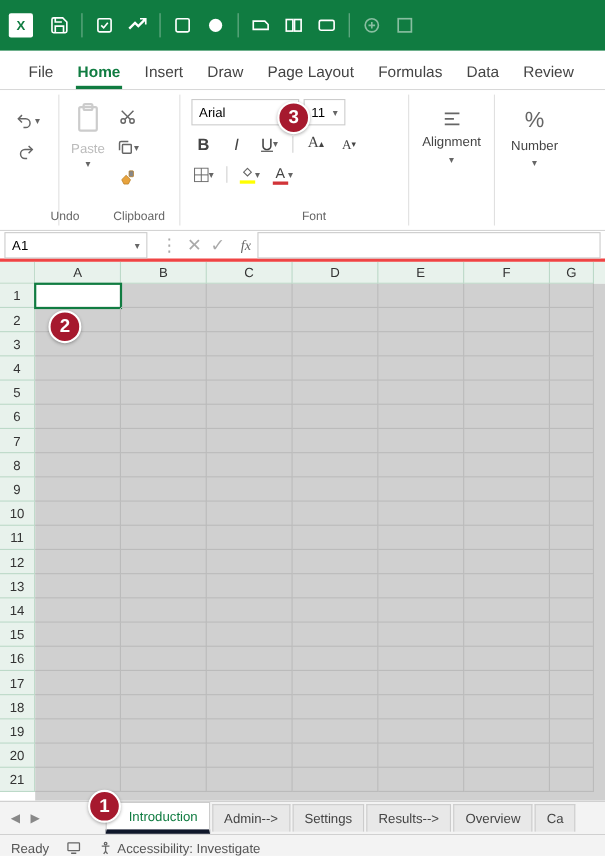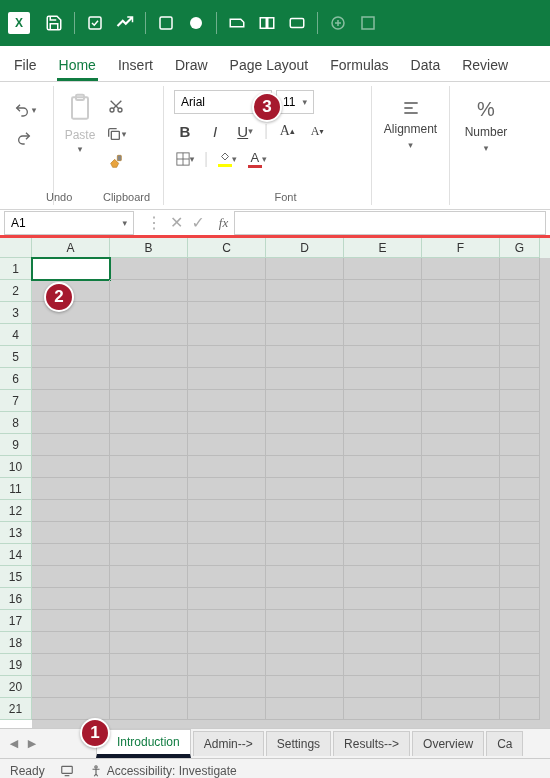--- a/index.html
+++ b/index.html
@@ -7,23 +7,23 @@
   
   .titlebar { height: 46px; background: #107c41; display: flex; align-items: center; padding: 0 8px; gap: 8px; }
   .xl-icon { width: 22px; height: 22px; background: #fff; color: #107c41; font-weight: bold; font-size: 12px; display: flex; align-items: center; justify-content: center; border-radius: 2px; }
   .autosave { color: #fff; font-size: 14px; display: flex; align-items: center; gap: 6px; }
   .toggle { width: 40px; height: 18px; border: 1.5px solid #fff; border-radius: 9px; display: flex; align-items: center; justify-content: flex-end; padding: 0 2px; font-size: 9px; color: #fff; position: relative; }
   .toggle::before { content: ""; width: 12px; height: 12px; background: #fff; border-radius: 50%; position: absolute; left: 2px; }
   .qat { display: flex; gap: 10px; align-items: center; margin-left: 6px; }
   .qat-icon { width: 20px; height: 20px; display: flex; align-items: center; justify-content: center; color: #fff; }
   .qat-sep { width: 1px; height: 22px; background: rgba(255,255,255,0.4); }
   
-  .tabs { height: 36px; display: flex; align-items: flex-end; padding: 0 12px; gap: 18px; border-bottom: 1px solid #d4d4d4; }
+  .tabs { height: 36px; display: flex; align-items: flex-end; padding: 0 24px; gap: 18px; border-bottom: 1px solid #d4d4d4; }
   .tab { font-size: 14px; color: #444; padding: 8px 2px; cursor: pointer; }
-  .tab.active { color: #107c41; border-bottom: 3px solid #107c41; font-weight: 400; padding-bottom: 5px; }
+  .tab.active { color: #107c41; border-bottom: 3px solid #107c41; font-weight: 700; padding-bottom: 5px; }
   
   .ribbon { height: 128px; background: #fff; display: flex; border-bottom: 1px solid #d4d4d4; padding: 4px 0; position: relative; }
   .group { border-right: 1px solid #e0e0e0; padding: 4px 10px 2px; display: flex; flex-direction: column; justify-content: space-between; }
   .group-label { text-align: center; font-size: 11px; color: #666; margin-top: 2px; margin-left: 36px; }
   .group-body { flex: 1; display: flex; align-items: flex-start; gap: 6px; }
   
   .undo-col { display: flex; flex-direction: column; gap: 4px; padding-top: 8px; }
   .ui-btn { width: 28px; height: 24px; display: flex; align-items: center; justify-content: center; color: #666; border: none; background: none; }
   
   .paste { display: flex; flex-direction: column; align-items: center; gap: 2px; }

